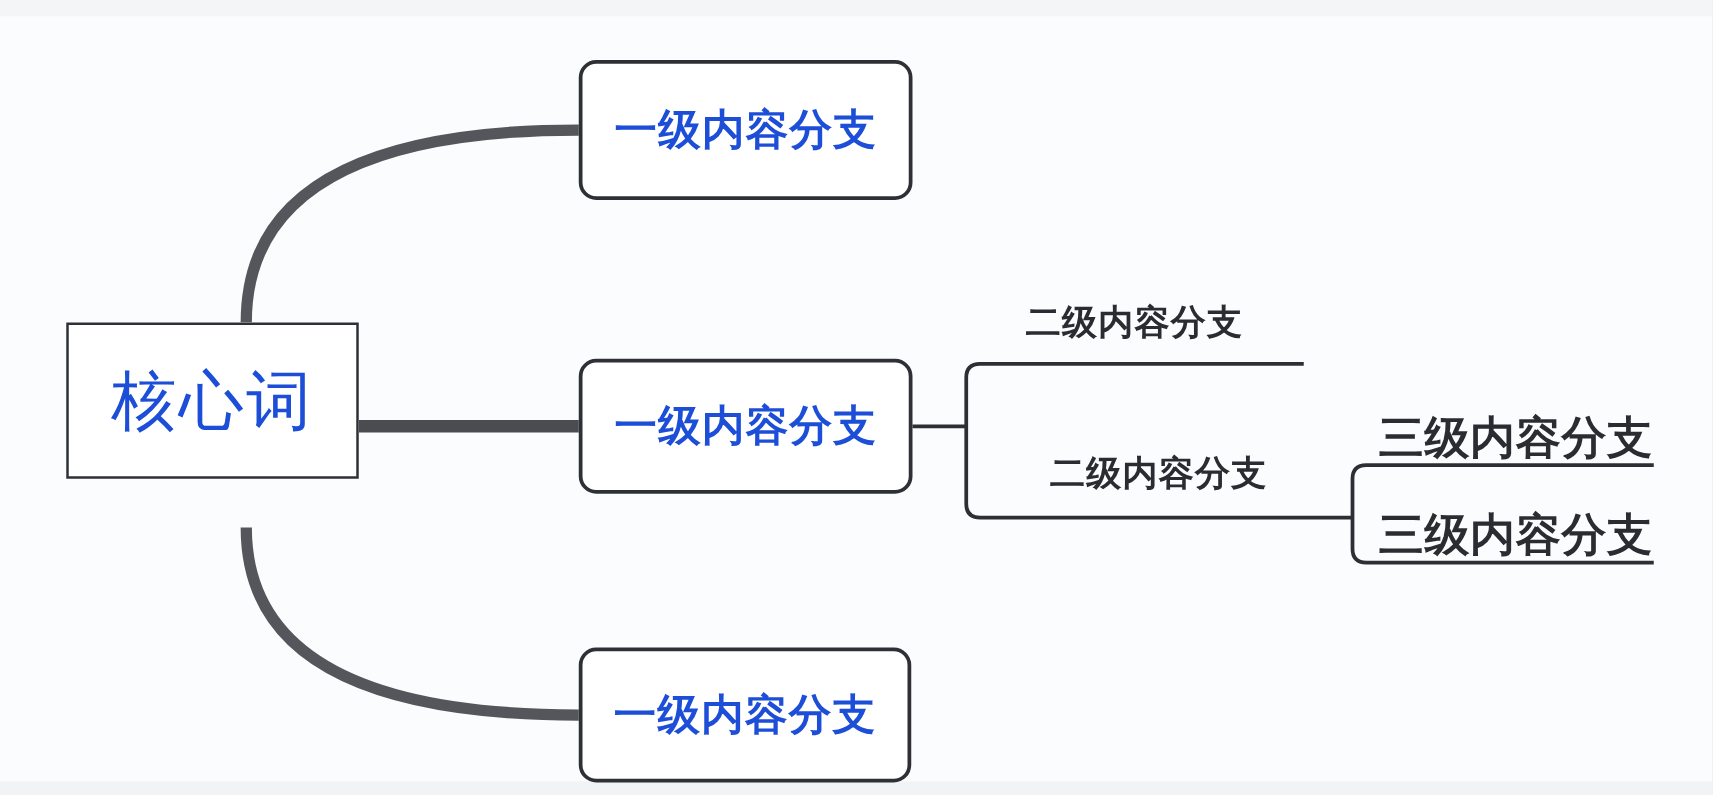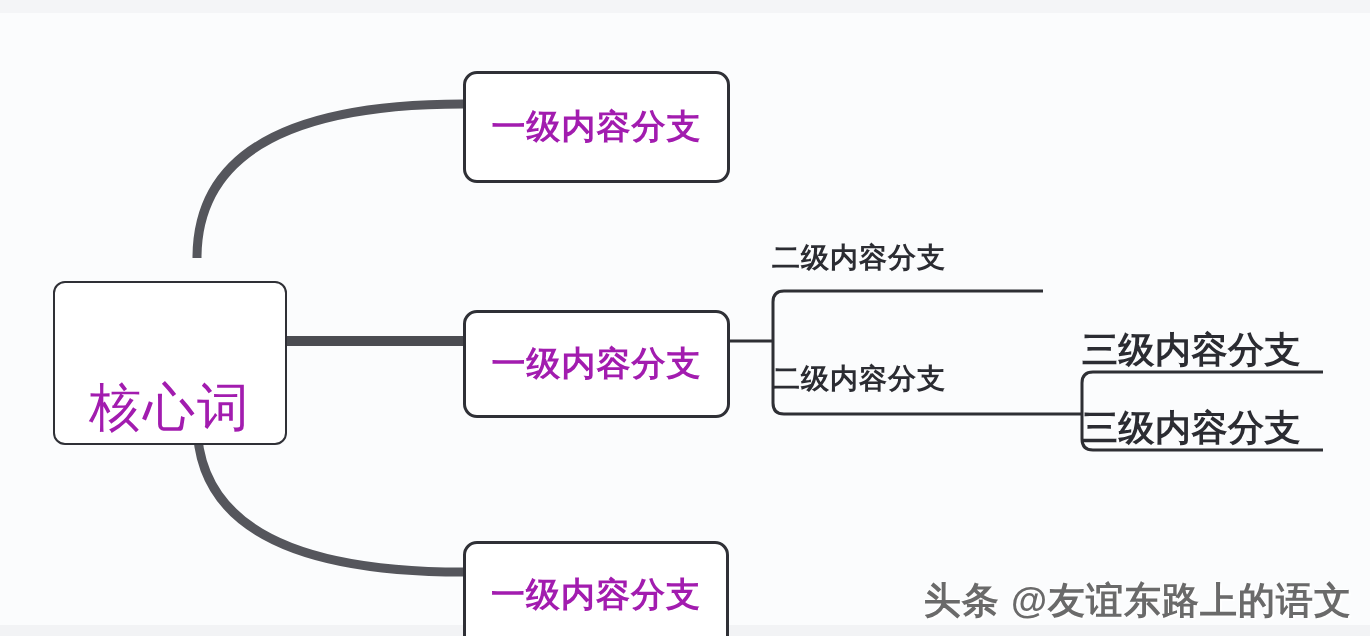--- a/index.html
+++ b/index.html
@@ -18,37 +18,37 @@
   .edge-band-bottom{
     position:absolute;left:0;top:625px;width:1370px;height:11px;
     background:#f2f3f5;
   }
   #wires{position:absolute;left:0;top:0;width:1370px;height:636px;}
   .node-box{
     position:absolute;
     background:#ffffff;
     border:3px solid #2f3036;
     display:flex;align-items:center;justify-content:center;
-    color:#a21caf;
-    margin-top:23px;
+    color:#1d4ed8;
   }
   .root-box{
-    left:53px;top:258px;width:234px;height:164px;
-    border-width:2.5px;border-radius:12px;
-    font-size:52px;font-weight:500;letter-spacing:2px;align-items:flex-end;
+    left:53px;top:258px;width:234px;height:125px;
+    border-width:2.5px;border-radius:0;
+    font-size:52px;font-weight:500;letter-spacing:2px;
   }
   .l1-box{
     width:267px;border-radius:14px;
     font-size:34px;font-weight:700;letter-spacing:1px;
   }
   .l1-top{left:463px;top:48px;height:112px;}
   .l1-mid{left:463px;top:287px;height:108px;}
   .l1-bottom{left:463px;top:518px;width:266px;height:108px;}
   .underline-label{
     position:absolute;
+    text-align:center;
     color:#2b2c32;font-weight:700;
   }
   .l2-label{font-size:28px;letter-spacing:1px;}
   .l2-label-1{left:772px;top:239px;width:271px;}
   .l2-label-2{left:772px;top:360px;width:310px;}
   .l3-label{font-size:36px;letter-spacing:0.5px;}
   .l3-label-1{left:1082px;top:326px;width:261px;}
   .l3-label-2{left:1082px;top:404px;width:261px;}
   .watermark{
     position:absolute;
@@ -100,15 +100,14 @@
   </div>
 
   <div class="underline-label l2-label l2-label-1">二级内容分支</div>
 
   <div class="underline-label l2-label l2-label-2">二级内容分支</div>
 
   <div class="underline-label l3-label l3-label-1">三级内容分支</div>
 
   <div class="underline-label l3-label l3-label-2">三级内容分支</div>
 
-  <div class="watermark">头条 @友谊东路上的语文</div>
 
 </div>
 
 </body></html>

